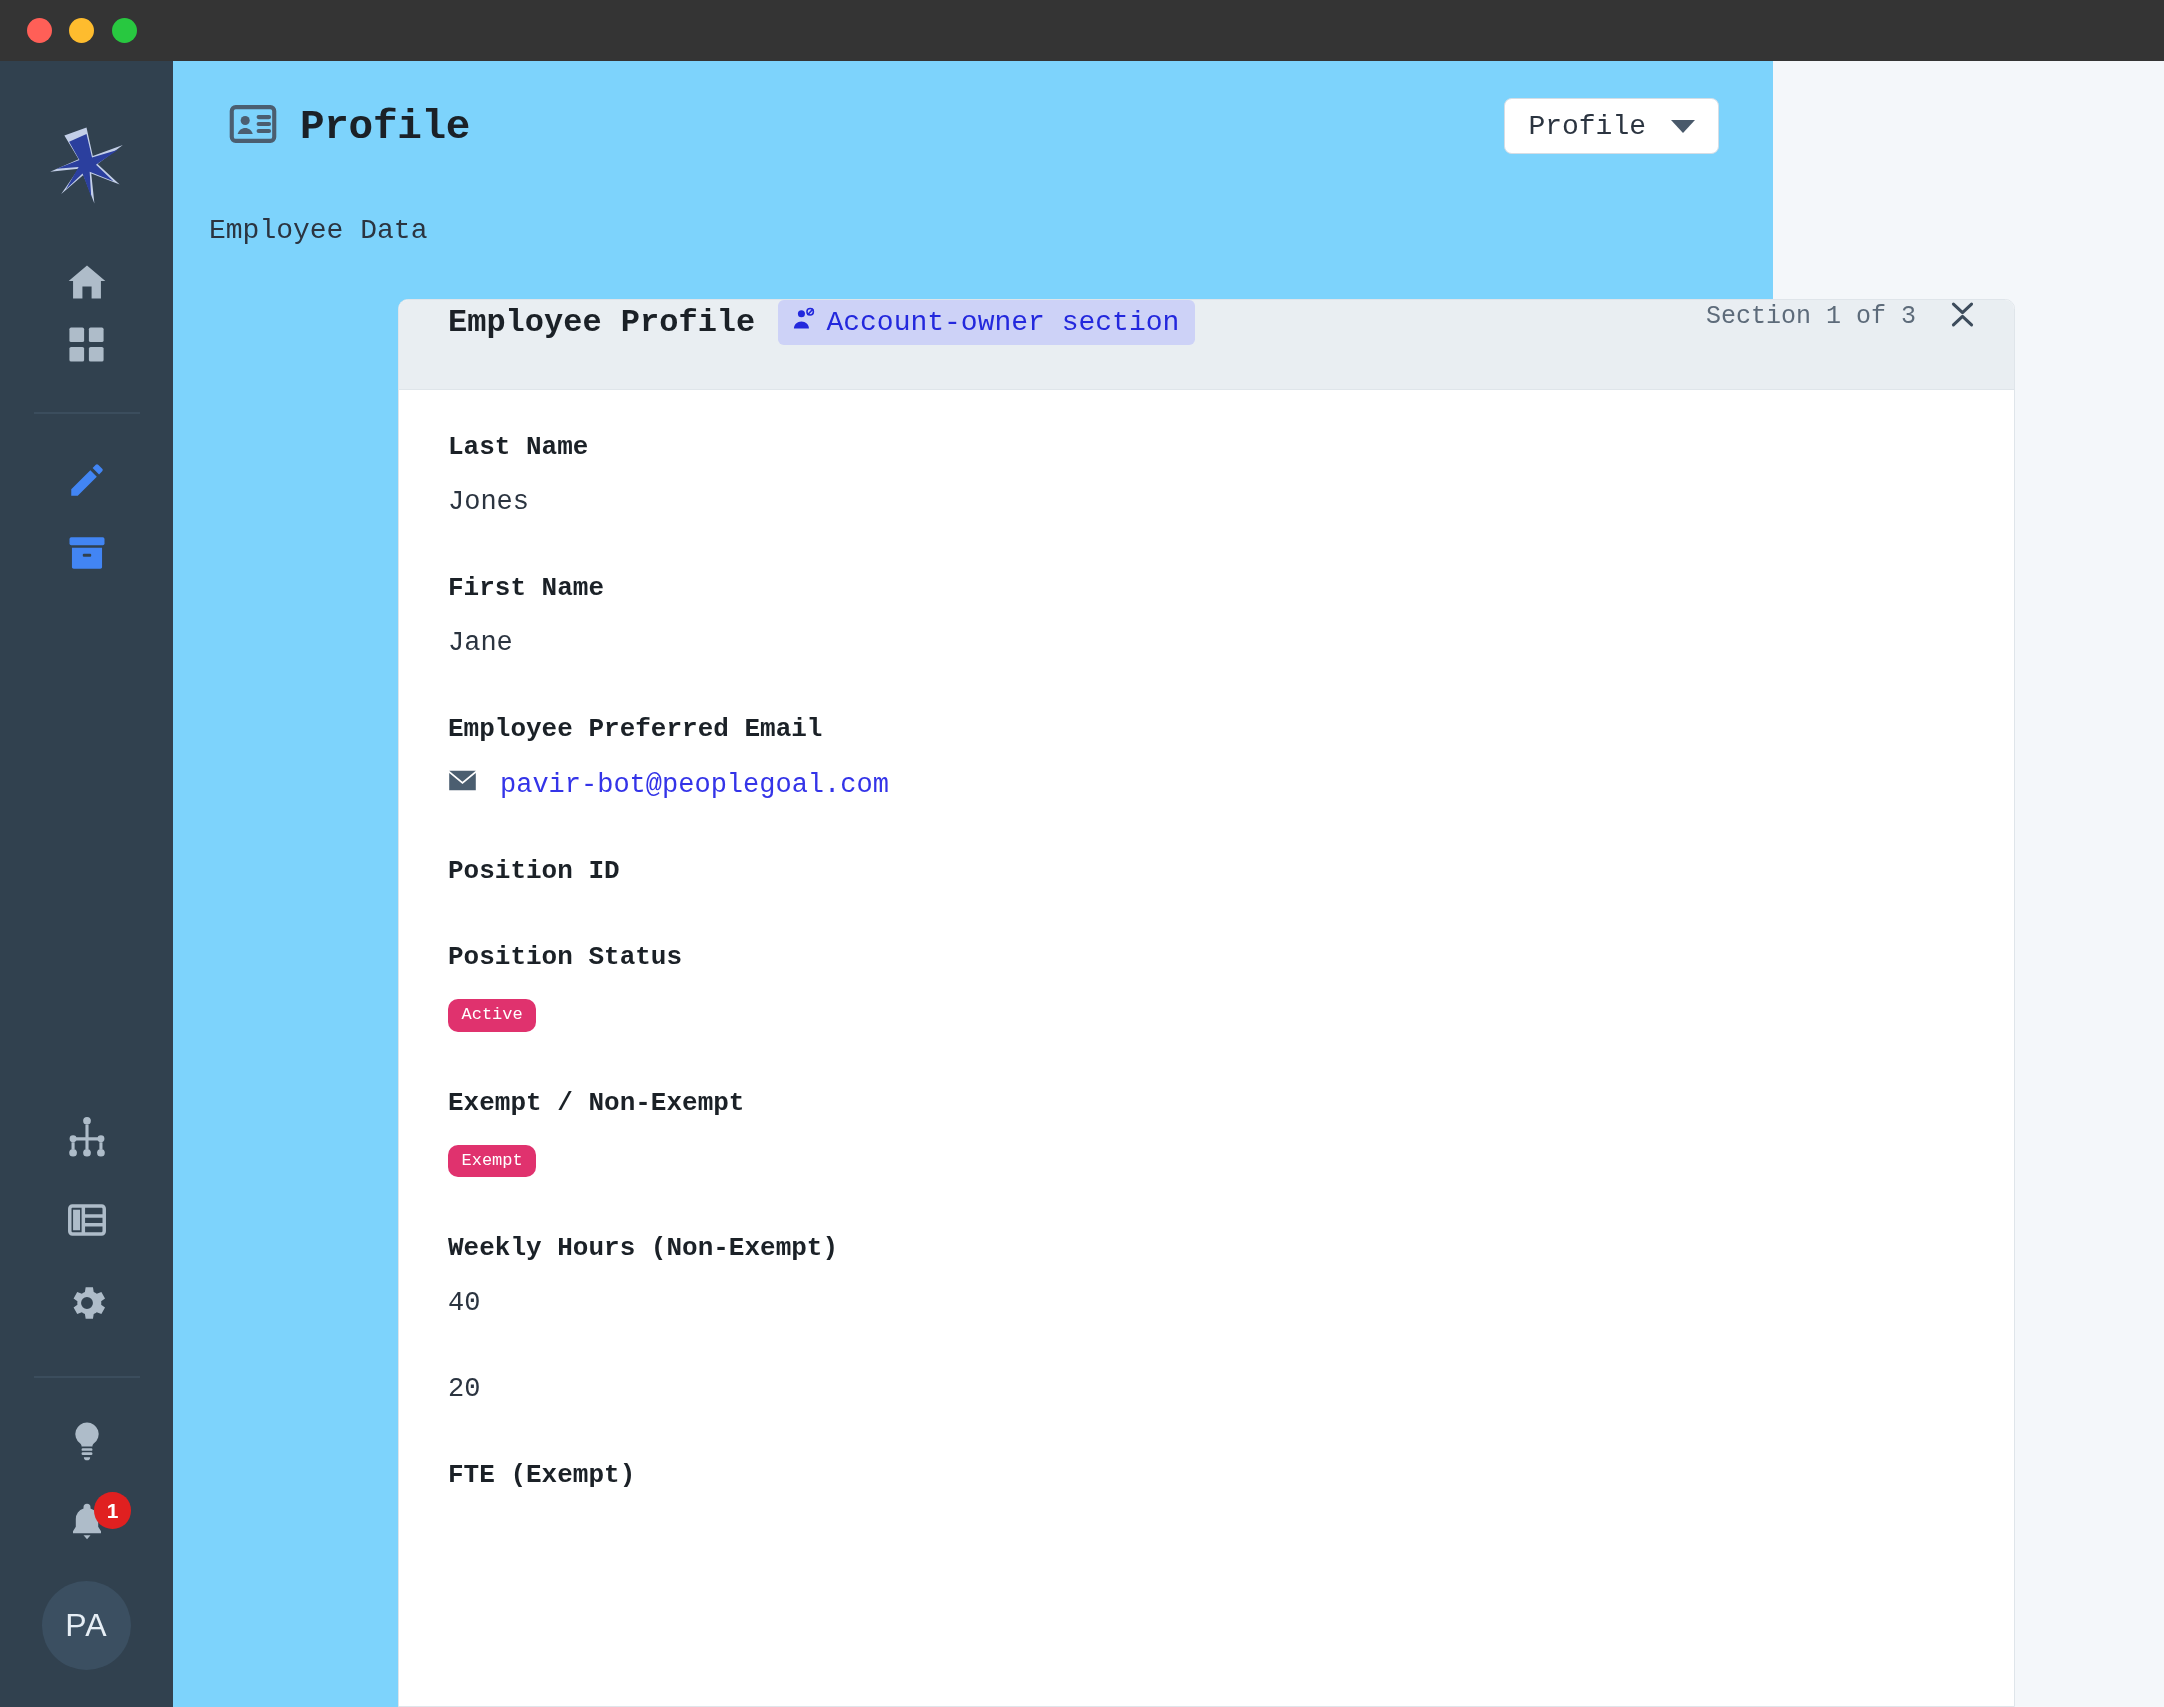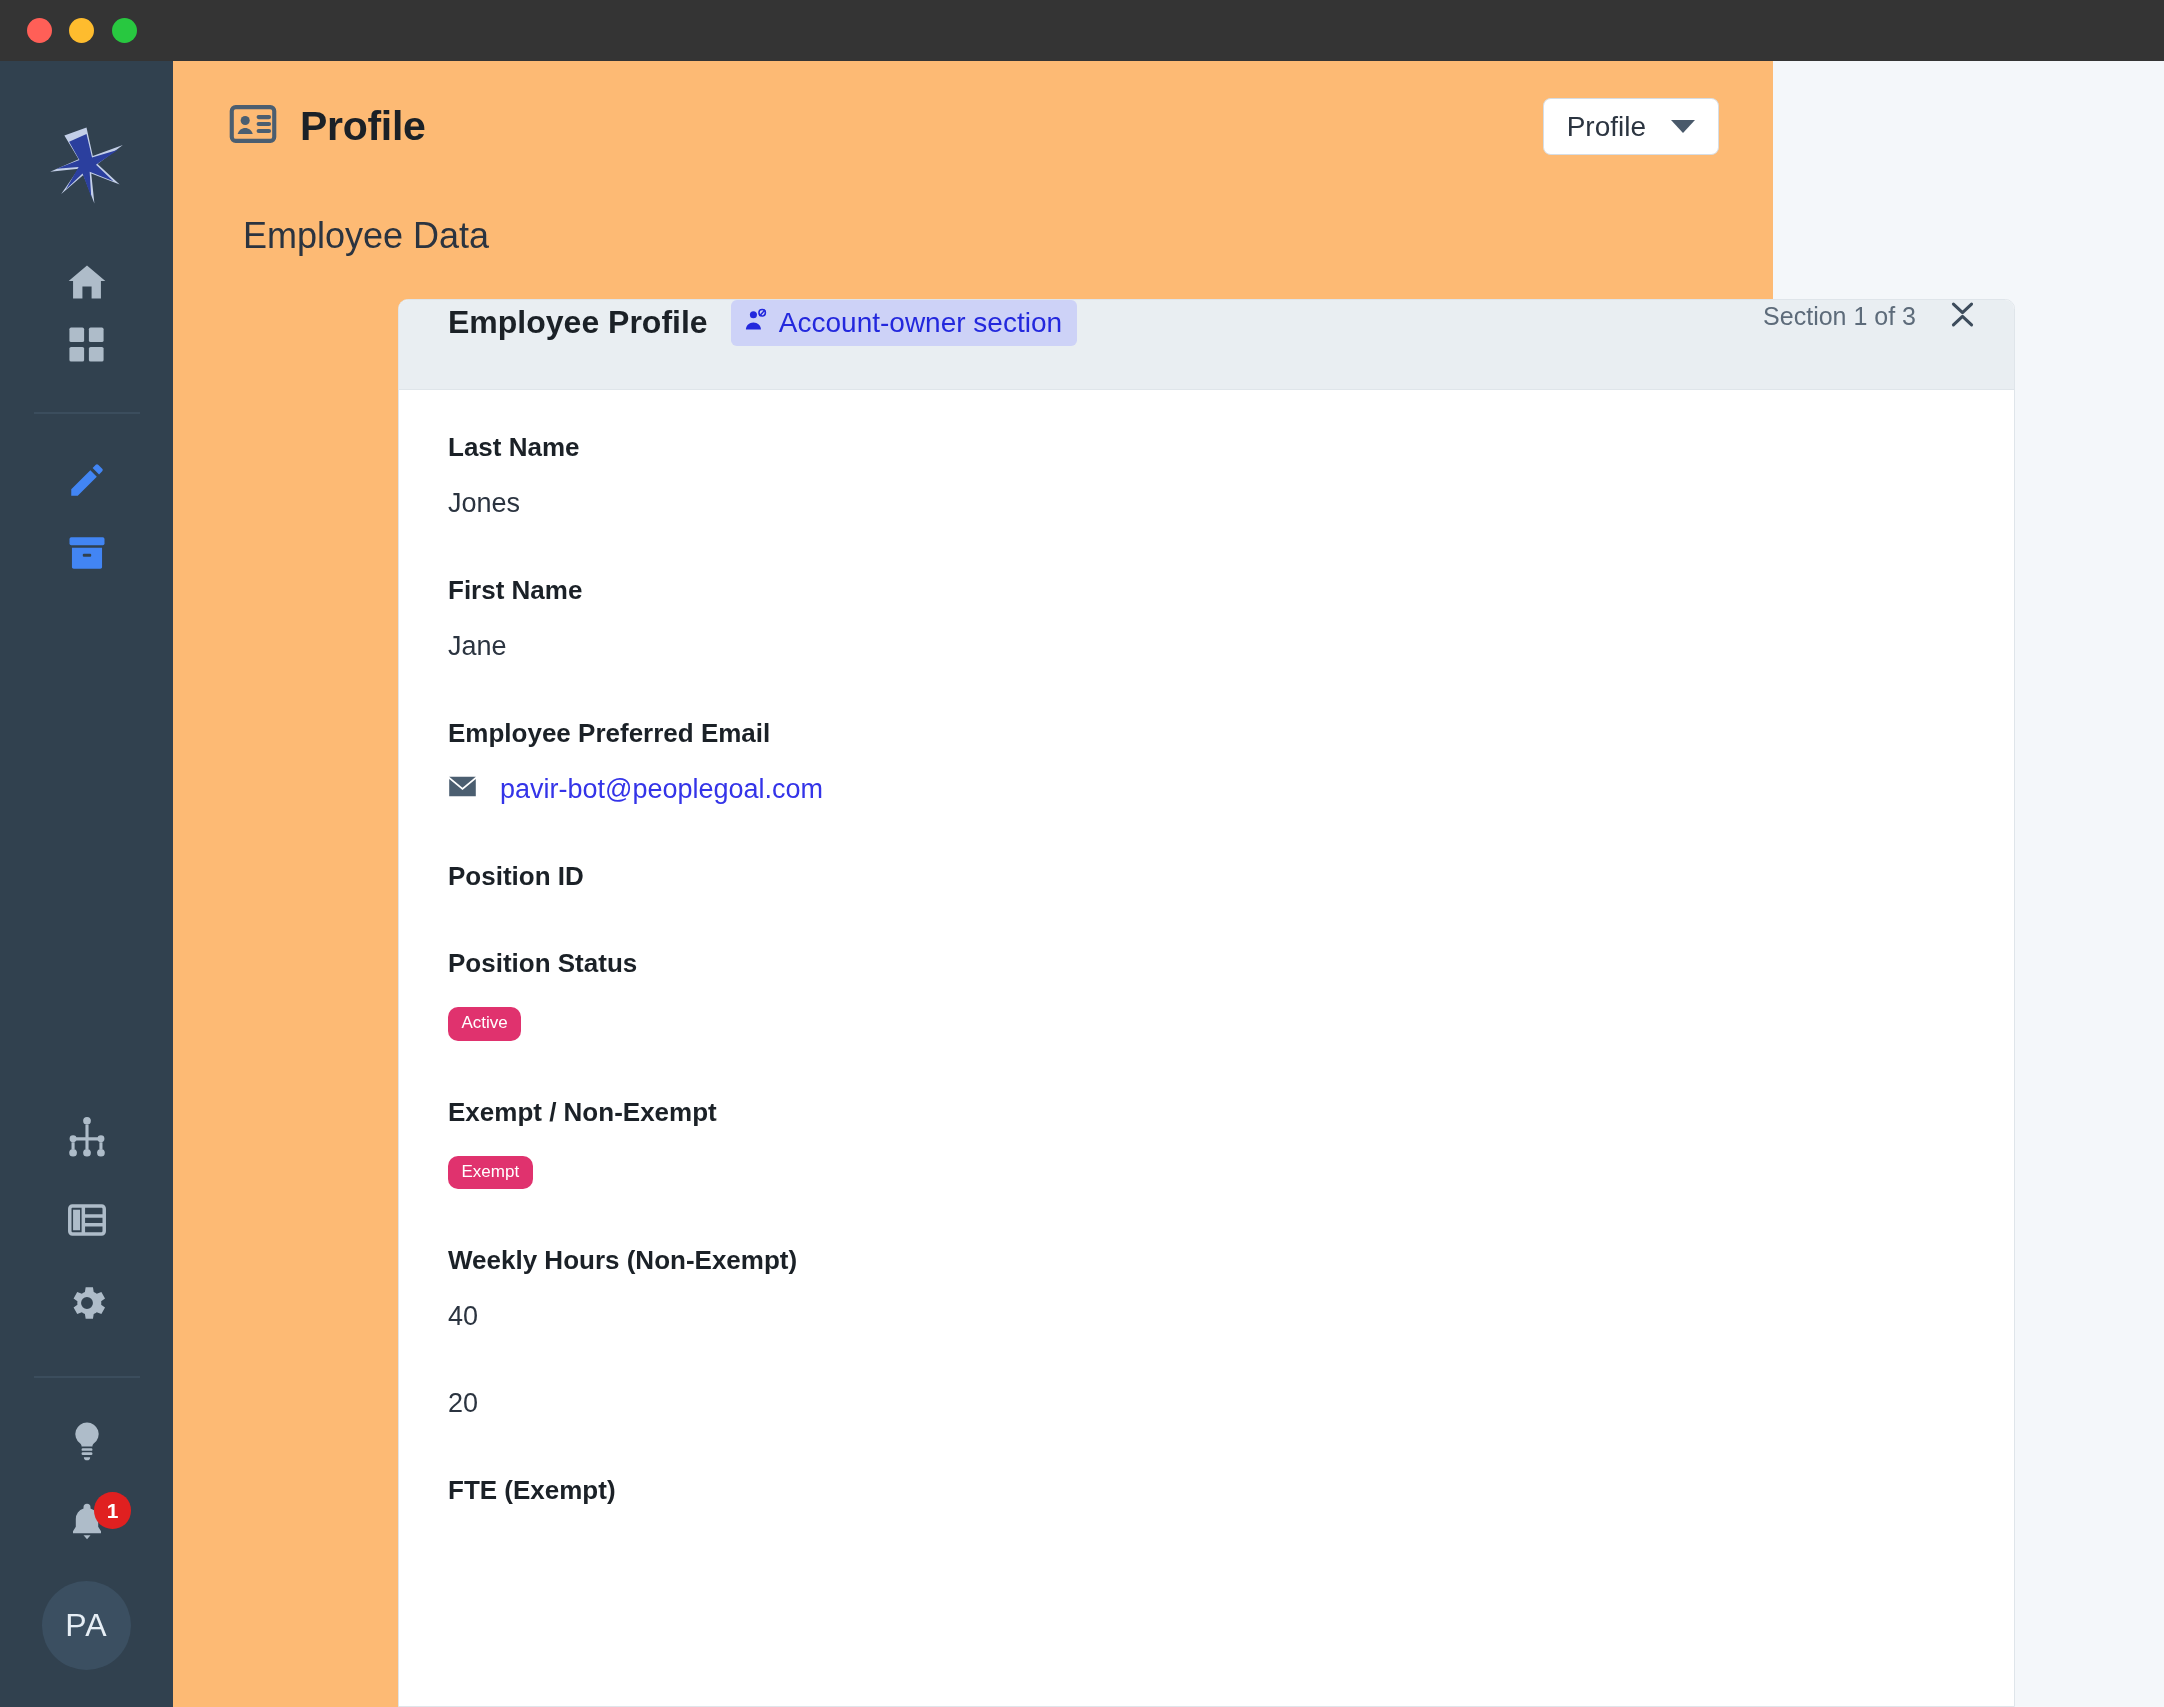--- a/index.html
+++ b/index.html
@@ -58,30 +58,31 @@
     background: #3b4f61; color: #e6eef5;
     font-size: 32px; letter-spacing: 1px;
     display: flex; align-items: center; justify-content: center;
     margin-bottom: 37px; cursor: pointer;
   }
 
   
   .main {
     position: absolute; top: 61px; left: 173px;
     width: 1600px; height: 1646px;
-    background: #fdba74;
+    background: #7dd3fc;
+    font-family: Liberation Mono, monospace;
   }
 
   .page-head {
     position: absolute; top: 37px; left: 54px; right: 54px;
     display: flex; align-items: flex-start; justify-content: space-between;
   }
   .title-row { display: flex; align-items: center; gap: 21px; }
   .title-text { font-size: 41px; font-weight: bold; color: #1b2127; letter-spacing: -0.3px; }
-  .subtitle { position: absolute; top: 154px; left: 70px; font-size: 36px; color: #2b3440; }
+  .subtitle { position: absolute; top: 154px; left: 36px; font-size: 28px; color: #2b3440; }
 
   .dropdown {
     display: flex; align-items: center; gap: 25px;
     background: #ffffff; border: 1.9px solid #d5dde5; border-radius: 7.7px;
     padding: 11.6px 23px; cursor: pointer;
   }
   .dropdown-label { font-size: 28px; color: #2b3440; }
   .caret {
     width: 0; height: 0;
     border-left: 12.6px solid transparent;

